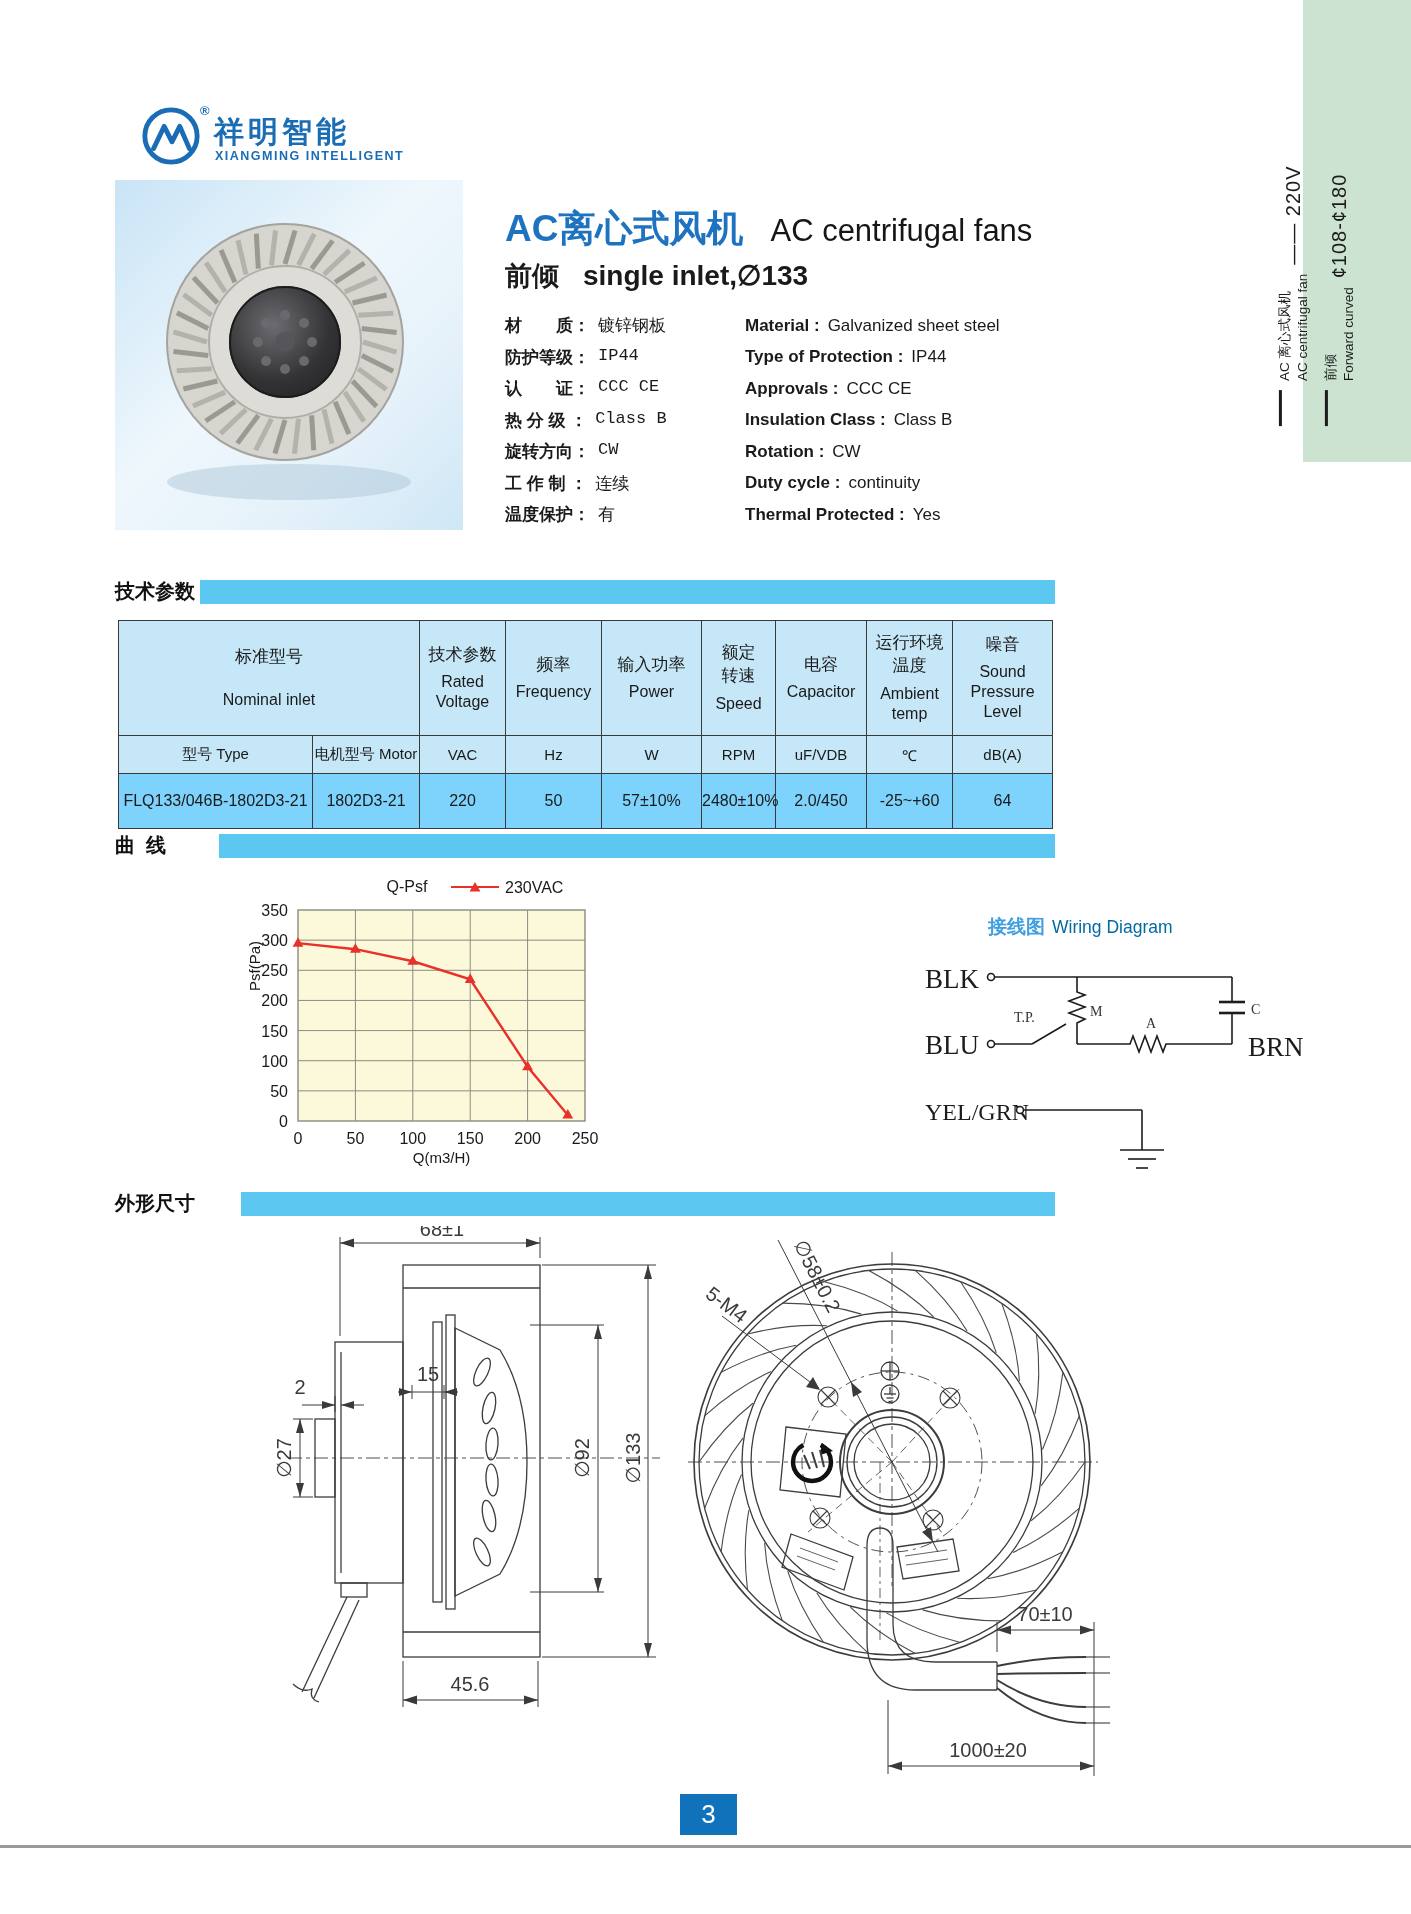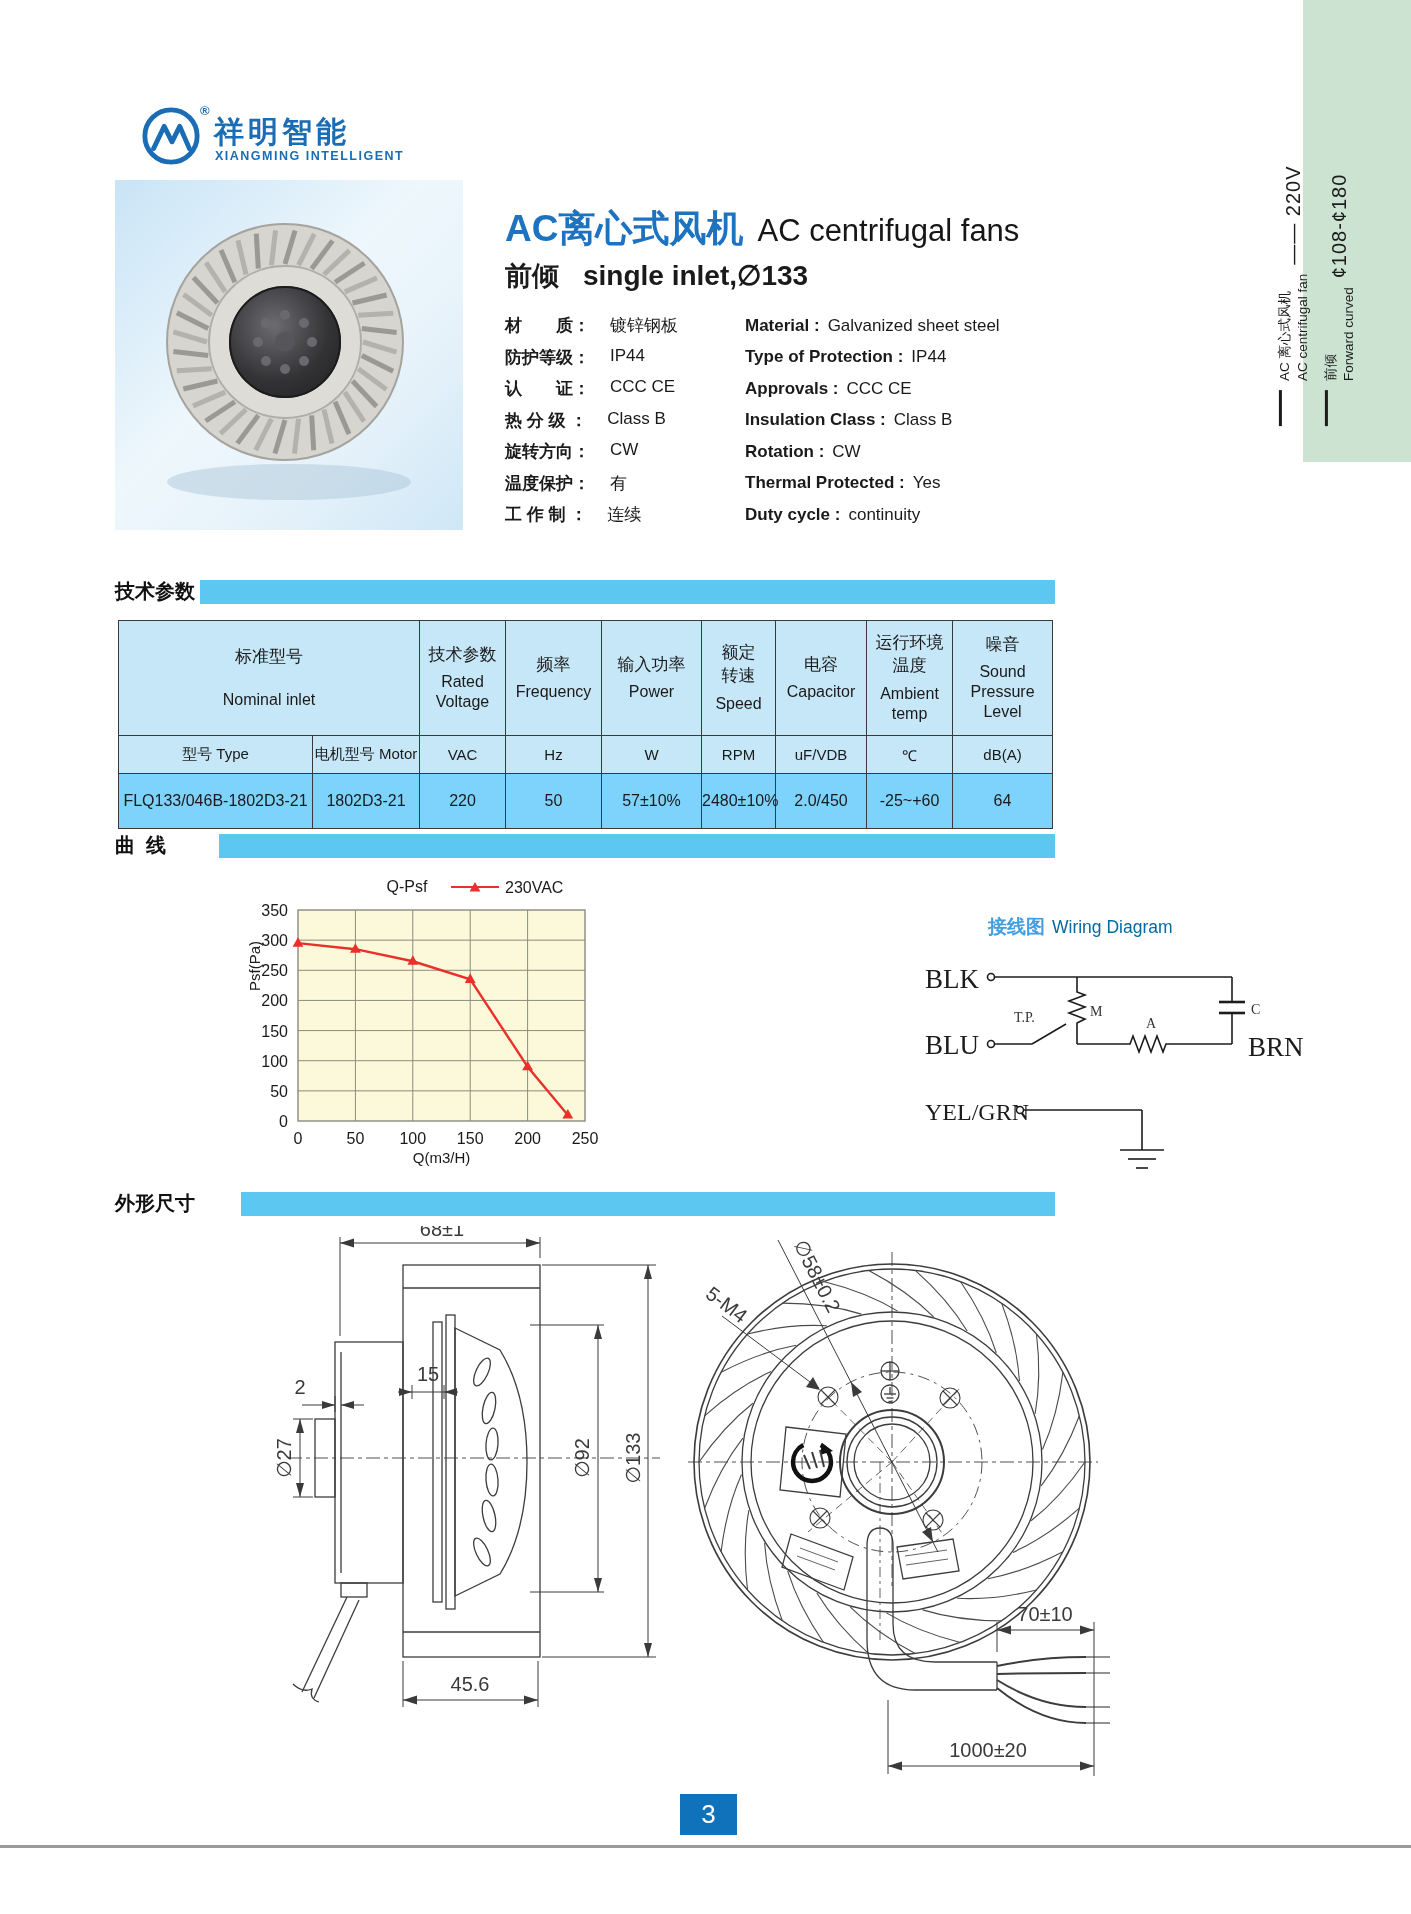--- a/index.html
+++ b/index.html
@@ -19,31 +19,31 @@
   #vg1{left:8px;bottom:36px;}
   #vg2{left:54px;bottom:36px;}
   .vbar{width:36px;height:2.5px;background:#1c1c1c;align-self:flex-start;margin-top:3px;}
   .vsmall{font-size:13.5px;line-height:1.3;color:#1c1c1c;}
   .vbig{font-size:20px;color:#1c1c1c;letter-spacing:1px;}
 
   
   #photo{left:115px;top:180px;}
 
   
-  #title-row{left:505px;top:204px;display:flex;align-items:baseline;gap:14px;white-space:nowrap;justify-content:center;}
+  #title-row{left:505px;top:204px;display:flex;align-items:baseline;gap:27px;white-space:nowrap;justify-content:center;}
   .t-cn{font-size:37px;font-weight:bold;color:#1d73bf;}
   .t-en{font-size:31px;font-weight:500;color:#161616;}
   #subtitle-row{left:505px;top:258px;display:flex;align-items:baseline;gap:24px;white-space:nowrap;}
   .s-cn{font-size:27px;font-weight:bold;}
   .s-en{font-size:28px;font-weight:bold;}
   #specs{left:505px;top:310px;width:570px;}
   .spec-row{display:flex;height:31.5px;align-items:center;font-size:17px;white-space:nowrap;}
   .spec-cn{width:240px;display:flex;}
   .cn-l{font-weight:bold;white-space:pre;}
-  .cn-v{margin-left:20px;}
+  .cn-v{margin-left:8px;font-family:Liberation Mono, monospace;}
   .spec-en{display:flex;}
   .en-l{font-weight:bold;white-space:pre;}
   .en-v{margin-left:8px;}
 
   
   .sec-title{position:absolute;left:115px;font-size:20px;font-weight:bold;color:#111;white-space:pre;}
   .sec-bar{position:absolute;height:24px;background:#5cc7f0;}
   #sec1-title{top:578px;} #sec1-bar{left:200px;top:580px;width:855px;}
   #sec2-title{top:832px;} #sec2-bar{left:219px;top:834px;width:836px;}
   #sec3-title{top:1190px;} #sec3-bar{left:241px;top:1192px;width:814px;}
@@ -237,36 +237,36 @@
           <span class="cn-l">旋转方向：</span>
           <span class="cn-v">CW</span>
         </div>
         <div class="spec-en">
           <span class="en-l">Rotation :</span>
           <span class="en-v">CW</span>
         </div>
       </div>
       <div class="spec-row">
         <div class="spec-cn">
+          <span class="cn-l">工 作 制 ：</span>
+          <span class="cn-v">连续</span>
+        </div>
+        <div class="spec-en">
+          <span class="en-l">Duty cycle :</span>
+          <span class="en-v">continuity</span>
+        </div>
+      </div>
+      <div class="spec-row">
+        <div class="spec-cn">
           <span class="cn-l">温度保护：</span>
           <span class="cn-v">有</span>
         </div>
         <div class="spec-en">
           <span class="en-l">Thermal Protected :</span>
           <span class="en-v">Yes</span>
-        </div>
-      </div>
-      <div class="spec-row">
-        <div class="spec-cn">
-          <span class="cn-l">工 作 制 ：</span>
-          <span class="cn-v">连续</span>
-        </div>
-        <div class="spec-en">
-          <span class="en-l">Duty cycle :</span>
-          <span class="en-v">continuity</span>
         </div>
       </div>
     </div>
 
   <div id="sec1-title" class="sec-title">技术参数</div>
   <div id="sec1-bar" class="sec-bar"></div>
   <div id="sec2-title" class="sec-title">曲  线</div>
   <div id="sec2-bar" class="sec-bar"></div>
   <div id="sec3-title" class="sec-title">外形尺寸</div>
   <div id="sec3-bar" class="sec-bar"></div>

